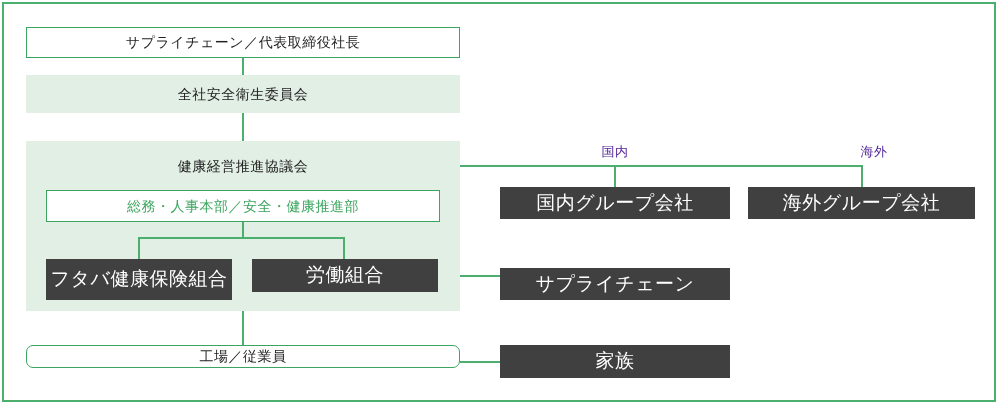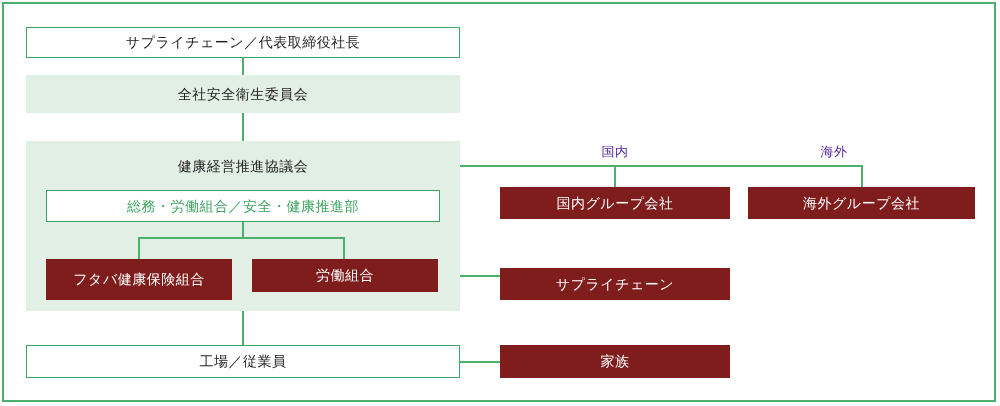--- a/index.html
+++ b/index.html
@@ -57,23 +57,23 @@
     font-size: 14px;
   }
 
   .node-band {
     background: #e2efe5;
     color: #222222;
     font-size: 14px;
   }
 
   .node-solid {
-    background: #7f1d1d;
+    background: #404040;
     color: #ffffff;
-    font-size: 14px;
+    font-size: 19px;
     text-align: center;
   }
 
   
   .panel {
     position: absolute;
     background: #e2efe5;
     box-sizing: border-box;
   }
   .panel-title {
@@ -121,44 +121,44 @@
     <span>全社安全衛生委員会</span>
   </div>
 
   <div class="conn conn-v" style="left:242px; top:113px; height:29px;"></div>
 
   <div class="panel" style="left:26px; top:141px; width:434px; height:170px;">
     <div class="panel-title" style="top:17px;text-align:center;">健康経営推進協議会</div>
   </div>
 
   <div class="node node-outline-green-text" style="left:46px; top:190px; width:394px; height:32px;">
-    <span>総務・労働組合／安全・健康推進部</span>
+    <span>総務・人事本部／安全・健康推進部</span>
   </div>
 
   <div class="conn conn-v" style="left:242px; top:222px; height:15px;"></div>
   <div class="conn conn-h" style="left:138px; top:237px; width:206px;"></div>
   <div class="conn conn-v" style="left:138px; top:237px; height:22px;"></div>
   <div class="conn conn-v" style="left:343px; top:237px; height:22px;"></div>
 
   <div class="node node-solid" style="left:46px; top:259px; width:186px; height:41px;">
     <span>フタバ健康保険組合</span>
   </div>
 
   <div class="node node-solid" style="left:252px; top:259px; width:186px; height:33px;">
     <span>労働組合</span>
   </div>
 
   <div class="conn conn-v" style="left:242px; top:311px; height:34px;"></div>
 
-  <div class="node node-outline" style="left:26px; top:345px; width:434px; height:33px;">
+  <div class="node node-outline" style="left:26px; top:345px; width:434px; height:23px;border-radius:7px;">
     <span>工場／従業員</span>
   </div>
 
   <div class="caption" style="left:565px; top:143px; width:100px;">国内</div>
-  <div class="caption" style="left:784px; top:143px; width:100px;">海外</div>
+  <div class="caption" style="left:824px; top:143px; width:100px;">海外</div>
 
   <div class="conn conn-h" style="left:460px; top:165px; width:402px;"></div>
   <div class="conn conn-v" style="left:614px; top:165px; height:22px;"></div>
   <div class="conn conn-v" style="left:861px; top:165px; height:22px;"></div>
 
   <div class="node node-solid" style="left:500px; top:187px; width:230px; height:32px;">
     <span>国内グループ会社</span>
   </div>
 
   <div class="node node-solid" style="left:748px; top:187px; width:227px; height:32px;">

